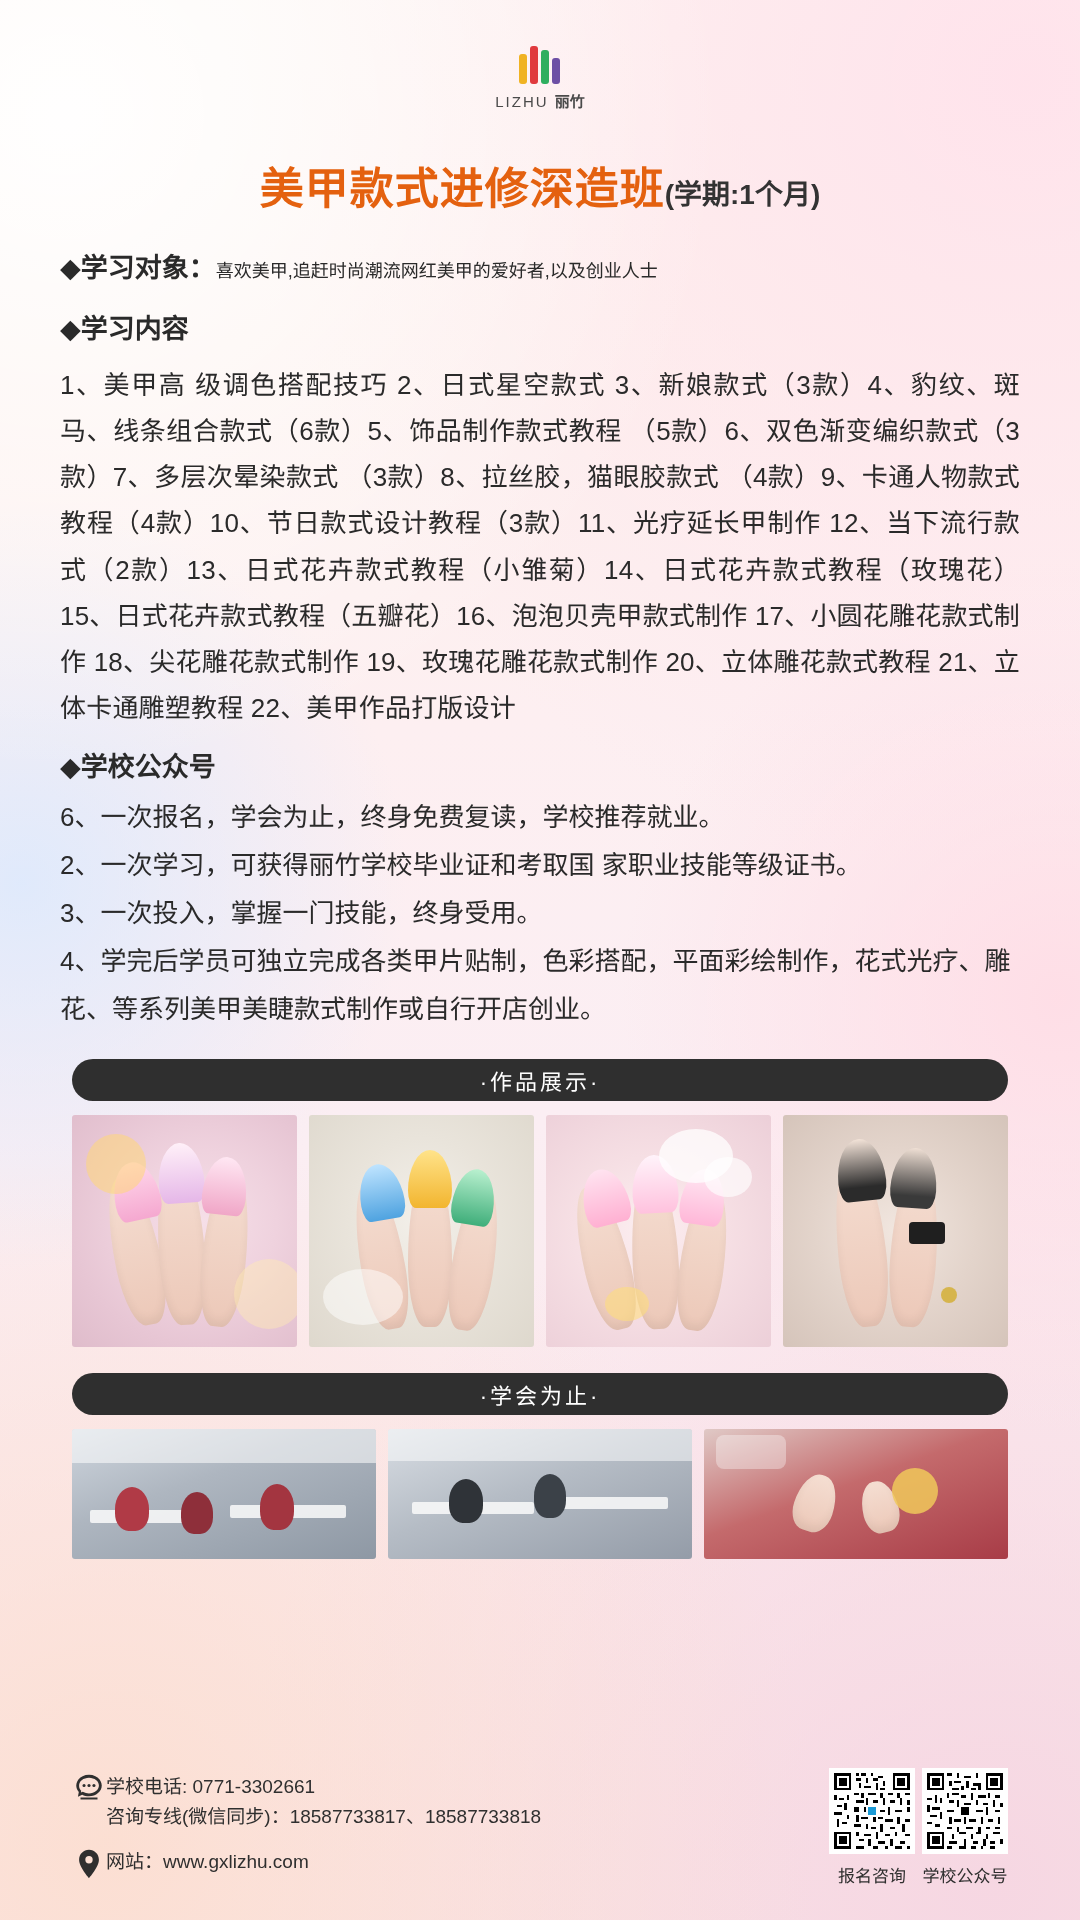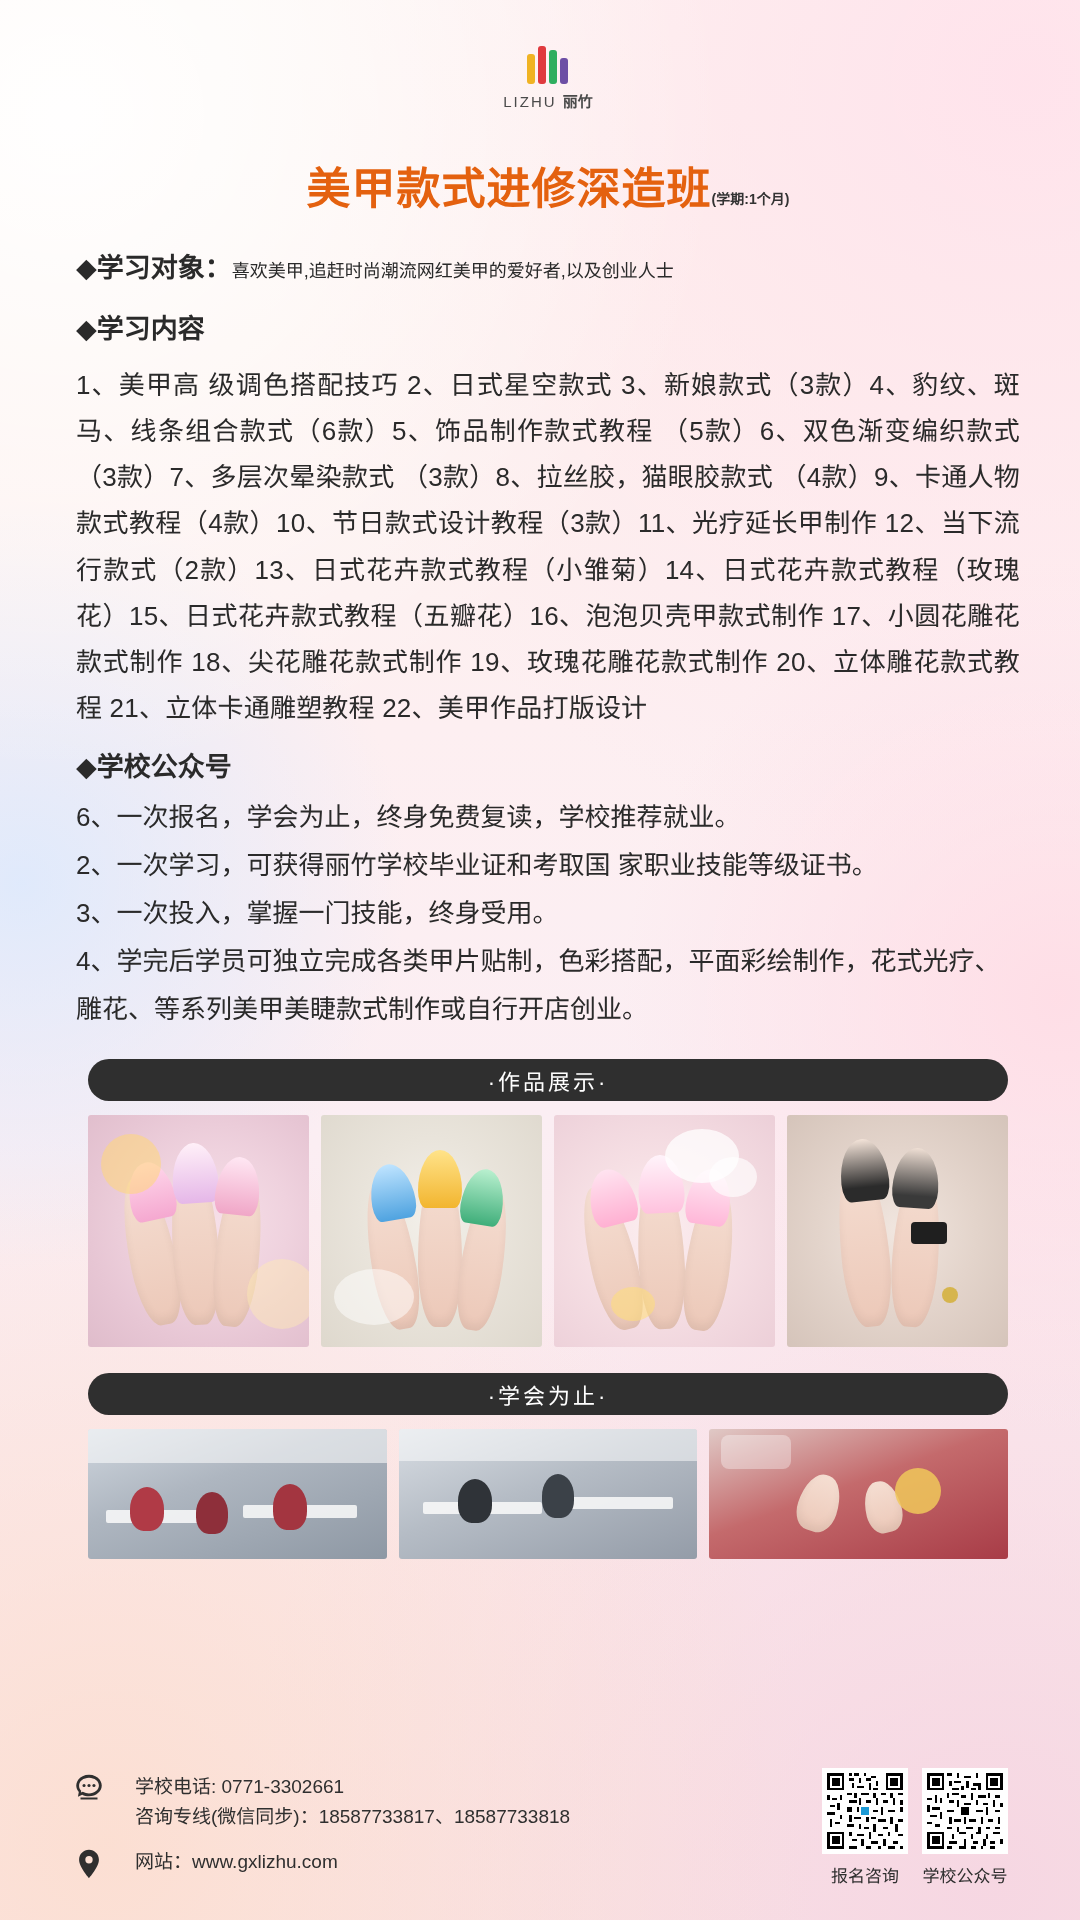--- a/index.html
+++ b/index.html
@@ -20,21 +20,20 @@
     box-sizing: border-box;
     background:
       radial-gradient(circle at 6% 6%, rgba(255,255,255,0.95) 0%, rgba(255,255,255,0) 32%),
       radial-gradient(circle at 95% 4%, rgba(255,225,235,0.9) 0%, rgba(255,255,255,0) 38%),
       radial-gradient(circle at 2% 46%, rgba(214,232,255,0.75) 0%, rgba(255,255,255,0) 26%),
       radial-gradient(circle at 98% 52%, rgba(255,219,228,0.85) 0%, rgba(255,255,255,0) 30%),
       radial-gradient(circle at 10% 96%, rgba(252,222,208,0.9) 0%, rgba(255,255,255,0) 34%),
       radial-gradient(circle at 92% 98%, rgba(246,214,226,0.95) 0%, rgba(255,255,255,0) 36%),
       linear-gradient(175deg, #fdf6f2 0%, #fdf2ee 18%, #fdeff1 38%, #fbeef3 58%, #fbeaee 76%, #f9e6e8 100%);
     overflow: hidden;
-    padding-left: 16px;
   }
 
   
   .header {
     display: flex;
     align-items: center;
     justify-content: center;
     gap: 14px;
     padding-top: 44px;
   }
@@ -88,21 +87,21 @@
     margin-top: 42px;
     text-align: center;
   }
   .course-title {
     font-size: 44px;
     font-weight: bold;
     color: #e4610f;
     letter-spacing: 1px;
   }
   .course-term {
-    font-size: 14px;
+    font-size: 28px;
     color: #333;
     font-weight: bold;
   }
 
   
   .content {
     margin: 26px 60px 0 60px;
     color: #2a2a2a;
   }
   .sec-head {
@@ -213,37 +212,37 @@
     padding: 18px 72px 0 72px;
     box-sizing: border-box;
     display: flex;
     justify-content: space-between;
     align-items: flex-start;
   }
   .contact-block { padding-top: 6px; }
   .contact-row {
     display: flex;
     align-items: flex-start;
-    gap: 29px;
+    gap: 0;
     margin-bottom: 14px;
   }
   .contact-lines {
     font-size: 19px;
     line-height: 1.6;
     color: #2f2f2f;
   }
   .ficon {
     width: 34px;
     height: 34px;
     flex: 0 0 34px;
     color: #2f2f2f;
   }
   .qr-block {
     display: flex;
-    gap: 14px;
+    gap: 7px;
     padding-top: 2px;
     margin-left: 14px;
   }
   .qr-item { text-align: center; }
   .qr-img {
     width: 86px;
     height: 86px;
     background: #ffffff;
     padding: 3px;
     box-sizing: border-box;

